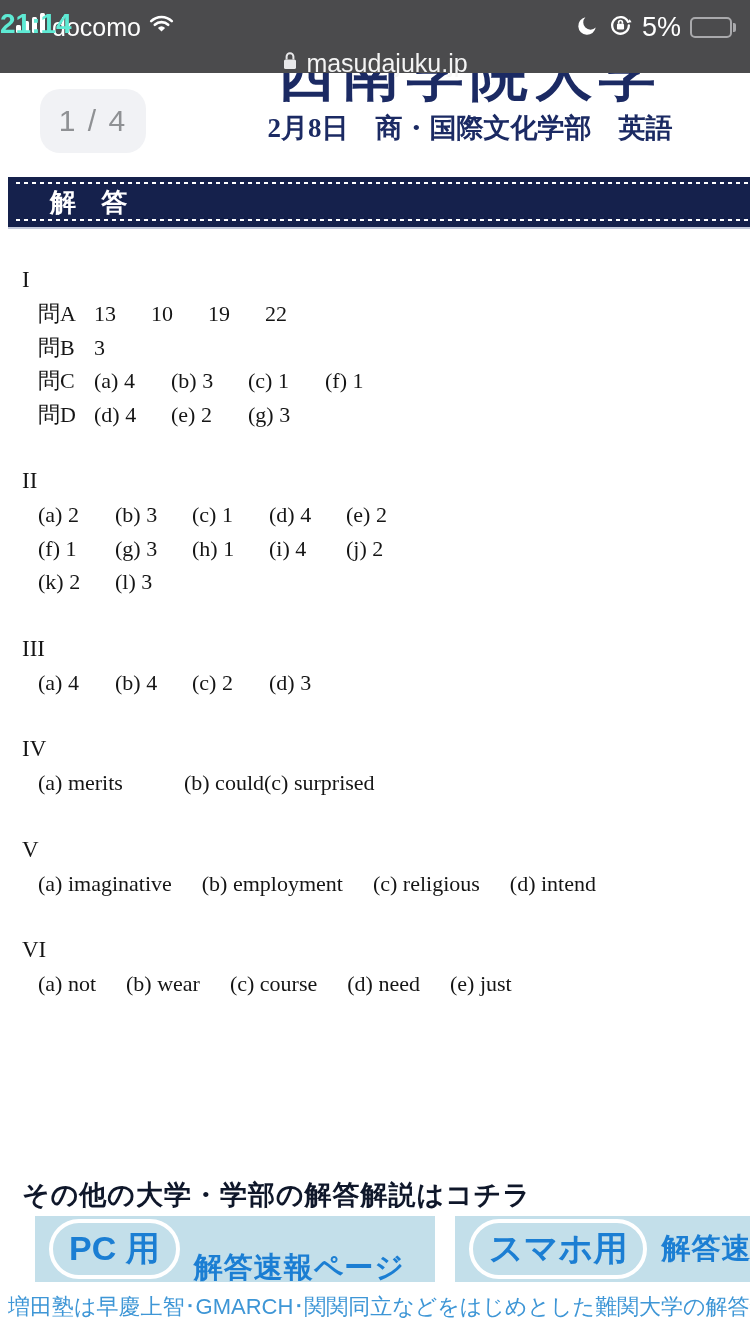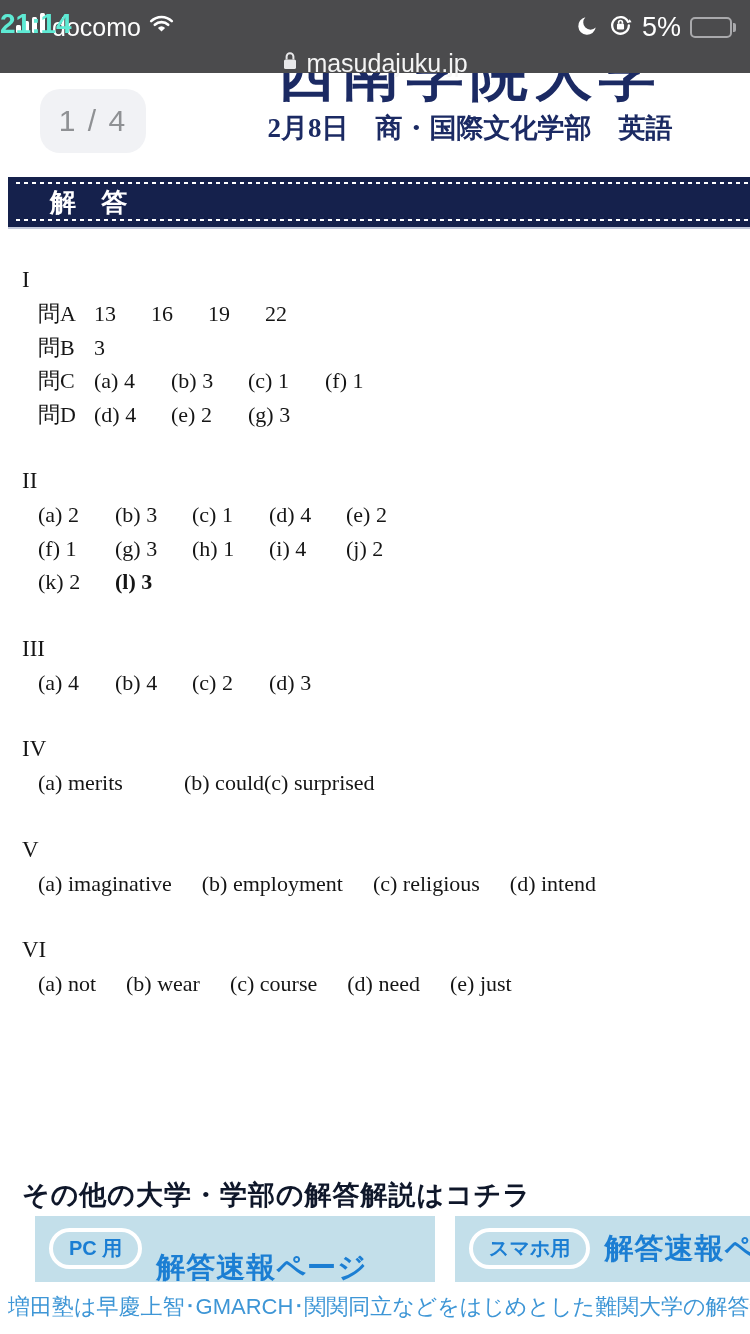--- a/index.html
+++ b/index.html
@@ -60,21 +60,21 @@
   .sec-numeral{font-size:23px;line-height:34px;}
   .ans-row{line-height:33.5px;padding-left:16px;white-space:nowrap;}
   .row-label{display:inline-block;min-width:56px;}
   .ans-item{display:inline-block;white-space:nowrap;}
   .ans-item.gap{margin-right:30px;}
   
   .footer{margin-top:179px;}
   .footer-heading{color:#0f7cd4;font-size:27px;font-weight:bold;padding-left:22px;letter-spacing:1px;line-height:30px;}
   .buttons-row{display:flex;gap:20px;margin:6px 0 0 35px;width:830px;}
   .report-btn{flex:0 0 400px;height:66px;background:#c3dfea;display:flex;align-items:center;padding-left:14px;gap:14px;box-sizing:border-box;cursor:pointer;}
-  .pill{border:4px solid #fff;border-radius:999px;padding:3px 16px;color:#1b7ed3;font-weight:bold;font-size:20px;white-space:nowrap;}
+  .pill{border:4px solid #fff;border-radius:999px;padding:3px 16px;color:#1b7ed3;font-weight:bold;font-size:34px;white-space:nowrap;}
   .btn-label{color:#1b7ed3;font-weight:bold;font-size:29px;white-space:nowrap;letter-spacing:1px;}
   .footer-note{color:#3e96d6;font-size:22px;margin-top:10px;padding-left:8px;white-space:nowrap;overflow:hidden;}
 </style>
 </head>
 <body>
 
 <div class="header" style="background: rgb(75, 75, 77);">
   <div class="status-row">
     <div class="left-cluster">
       <span class="signal">
@@ -128,30 +128,30 @@
 <div class="doc">
   <div class="uni-title" style="color: rgb(27, 42, 99);">西南学院大学</div>
   <div class="sub-title" style="color: rgb(27, 42, 99);">2月8日　商・国際文化学部　英語</div>
   <div class="page-badge">1 / 4</div>
   <div class="banner" style="background: rgb(21, 33, 76);">
     <div class="banner-text">解 答</div>
   </div>
   <div class="answers" id="answers">
       <div class="ans-section">
         <div class="sec-numeral">I</div>
-        <div class="ans-row"><span class="row-label">問A</span><span class="ans-item" style="min-width: 57px;">13</span><span class="ans-item" style="min-width: 57px;">16</span><span class="ans-item" style="min-width: 57px;">19</span><span class="ans-item" style="min-width: 57px;">22</span></div>
+        <div class="ans-row"><span class="row-label">問A</span><span class="ans-item" style="min-width: 57px;">13</span><span class="ans-item" style="min-width: 57px;">10</span><span class="ans-item" style="min-width: 57px;">19</span><span class="ans-item" style="min-width: 57px;">22</span></div>
         <div class="ans-row"><span class="row-label">問B</span><span class="ans-item" style="min-width: 57px;">3</span></div>
         <div class="ans-row"><span class="row-label">問C</span><span class="ans-item" style="min-width: 77px;">(a) 4</span><span class="ans-item" style="min-width: 77px;">(b) 3</span><span class="ans-item" style="min-width: 77px;">(c) 1</span><span class="ans-item" style="min-width: 77px;">(f) 1</span></div>
         <div class="ans-row"><span class="row-label">問D</span><span class="ans-item" style="min-width: 77px;">(d) 4</span><span class="ans-item" style="min-width: 77px;">(e) 2</span><span class="ans-item" style="min-width: 77px;">(g) 3</span></div>
       </div>
       <div class="ans-section">
         <div class="sec-numeral">II</div>
         <div class="ans-row"><span class="ans-item" style="min-width: 77px;">(a) 2</span><span class="ans-item" style="min-width: 77px;">(b) 3</span><span class="ans-item" style="min-width: 77px;">(c) 1</span><span class="ans-item" style="min-width: 77px;">(d) 4</span><span class="ans-item" style="min-width: 77px;">(e) 2</span></div>
         <div class="ans-row"><span class="ans-item" style="min-width: 77px;">(f) 1</span><span class="ans-item" style="min-width: 77px;">(g) 3</span><span class="ans-item" style="min-width: 77px;">(h) 1</span><span class="ans-item" style="min-width: 77px;">(i) 4</span><span class="ans-item" style="min-width: 77px;">(j) 2</span></div>
-        <div class="ans-row"><span class="ans-item" style="min-width: 77px;">(k) 2</span><span class="ans-item" style="min-width: 77px; font-weight: bold;">(l) 3</span></div>
+        <div class="ans-row"><span class="ans-item" style="min-width: 77px;">(k) 2</span><span class="ans-item" style="min-width: 77px;">(l) 3</span></div>
       </div>
       <div class="ans-section">
         <div class="sec-numeral">III</div>
         <div class="ans-row"><span class="ans-item" style="min-width: 77px;">(a) 4</span><span class="ans-item" style="min-width: 77px;">(b) 4</span><span class="ans-item" style="min-width: 77px;">(c) 2</span><span class="ans-item" style="min-width: 77px;">(d) 3</span></div>
       </div>
       <div class="ans-section">
         <div class="sec-numeral">IV</div>
         <div class="ans-row"><span class="ans-item" style="min-width: 113px;">(a) merits</span><span class="ans-item" style="min-width: 113px; text-align: right;">(b) could</span><span class="ans-item" style="min-width: 113px;">(c) surprised</span></div>
       </div>
       <div class="ans-section">

